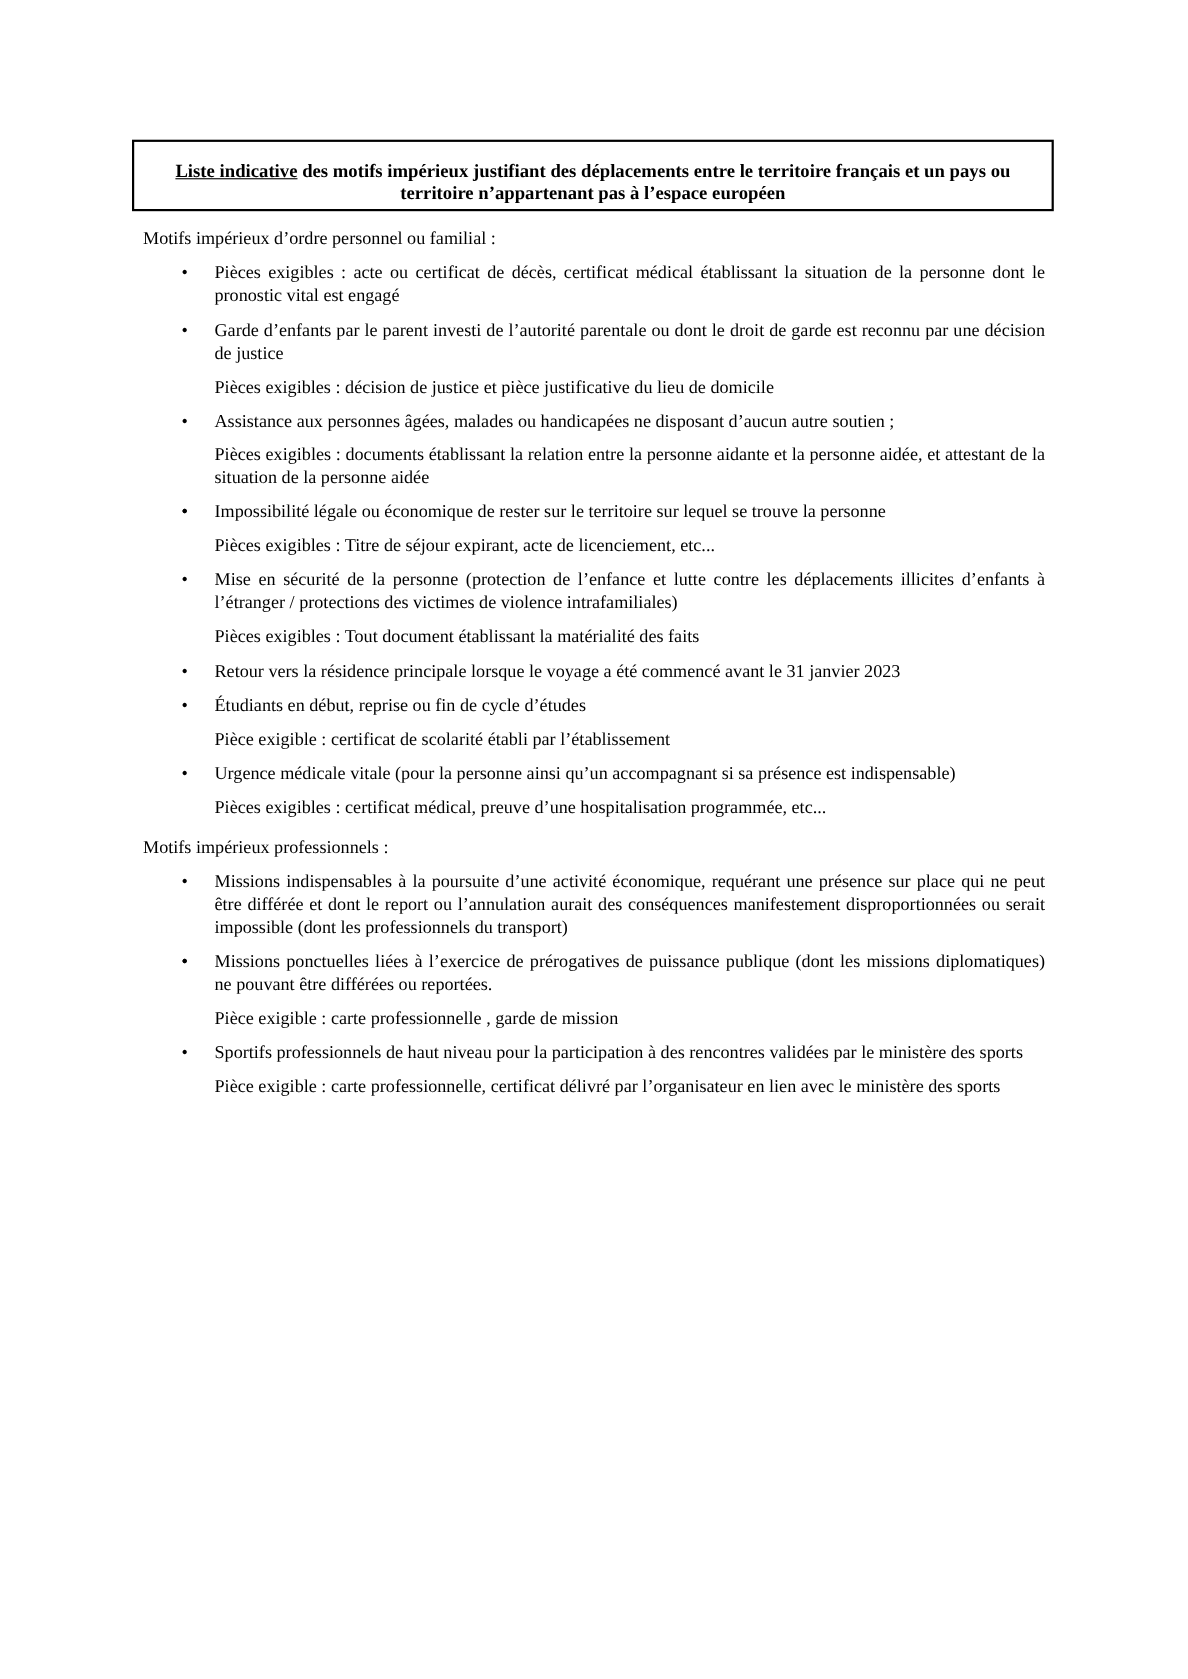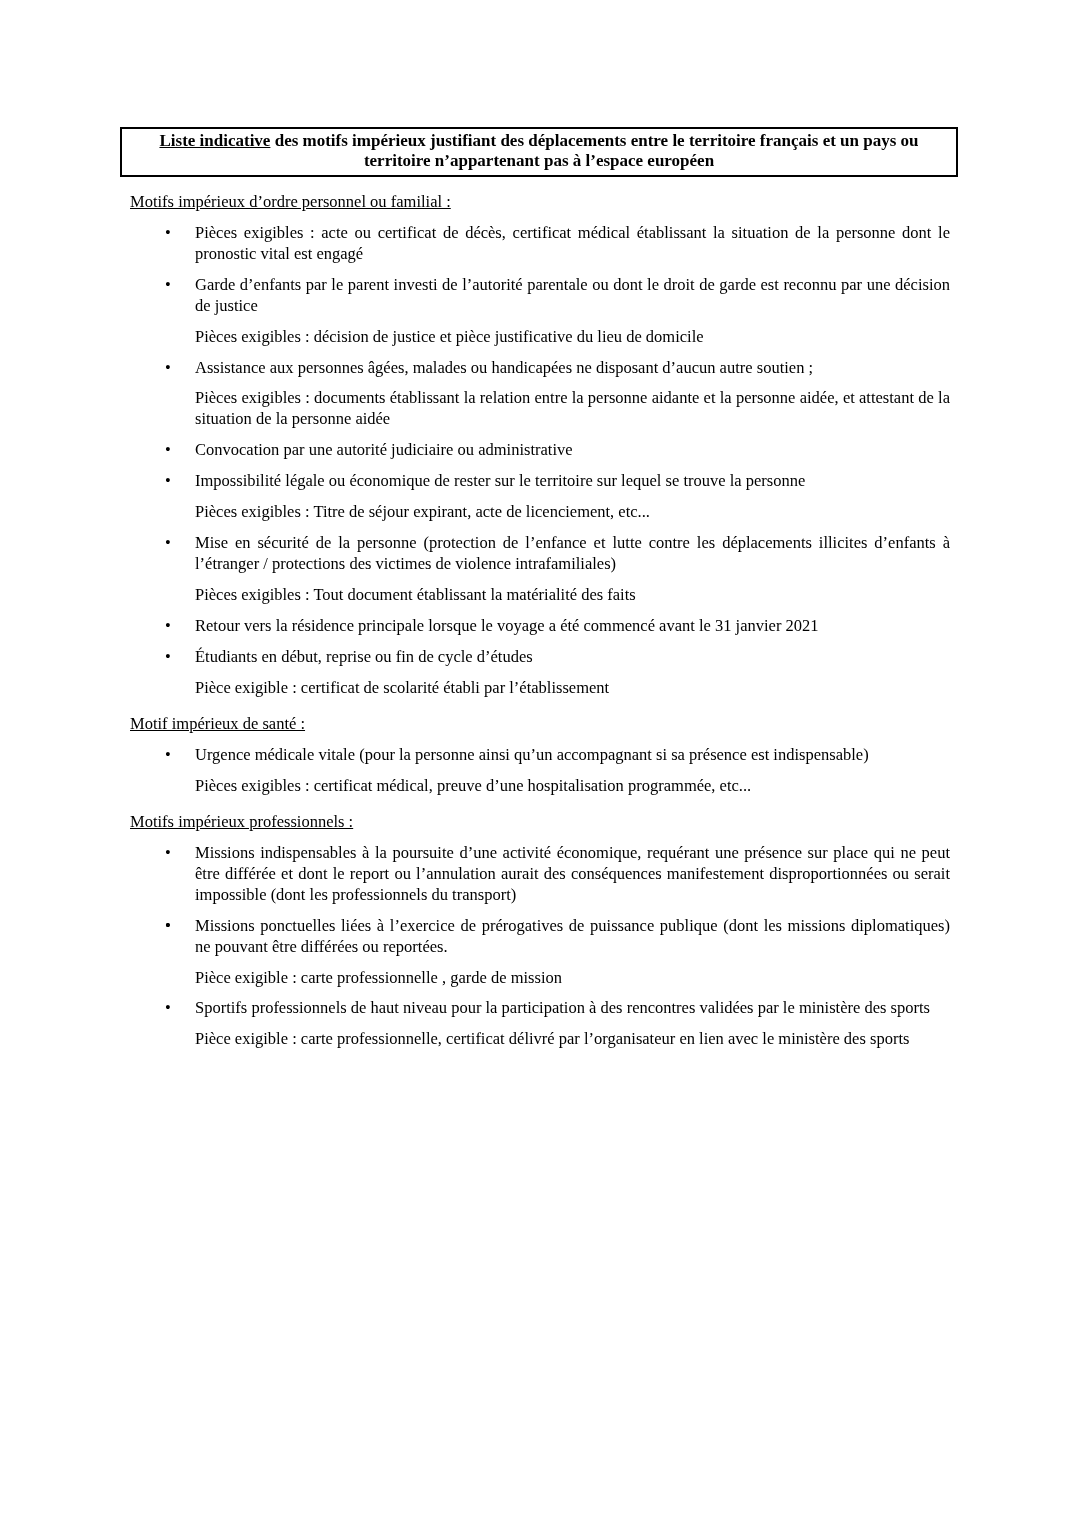--- a/index.html
+++ b/index.html
@@ -22,26 +22,25 @@
     width: 838px;
     font-size: 16.5px;
     line-height: 1.27;
   }
   .title-box {
     border: 2px solid #000000;
     text-align: center;
     font-weight: bold;
     font-size: 17px;
     line-height: 1.2;
-    padding: 2px 10px 3px 10px;
+    padding: 17px 10px 3px 10px;
     box-sizing: border-box;
   }
   .title-box .u { text-decoration: underline; }
   .section-heading {
-    text-decoration: underline;
     margin: 15px 0 0 10px;
   }
   .item {
     position: relative;
     margin-top: 10px;
     padding-left: 75px;
     padding-right: 8px;
     text-align: justify;
   }
   .item .dot {
@@ -81,49 +80,47 @@
       <div class="pieces">Pièces exigibles : décision de justice et pièce justificative du lieu de domicile</div>
 
       <div class="item">
         <span class="dot">•</span>
         <span>Assistance aux personnes âgées, malades ou handicapées ne disposant d’aucun autre soutien ;</span>
       </div>
       <div class="pieces">Pièces exigibles : documents établissant la relation entre la personne aidante et la personne aidée, et attestant de la situation de la personne aidée</div>
 
       <div class="item">
         <span class="dot">•</span>
-        <span>Convocation par une autorité judiciaire ou administrative</span>
       </div>
 
       <div class="item">
         <span class="dot">•</span>
         <span>Impossibilité légale ou économique de rester sur le territoire sur lequel se trouve la personne</span>
       </div>
       <div class="pieces">Pièces exigibles : Titre de séjour expirant, acte de licenciement, etc...</div>
 
       <div class="item">
         <span class="dot">•</span>
         <span>Mise en sécurité de la personne  (protection de l’enfance et lutte contre les déplacements illicites d’enfants à l’étranger / protections des victimes de violence intrafamiliales)</span>
       </div>
       <div class="pieces">Pièces exigibles : Tout document établissant la matérialité des faits</div>
 
       <div class="item">
         <span class="dot">•</span>
-        <span>Retour vers la résidence principale lorsque le voyage a été commencé avant le 31 janvier 2021</span>
+        <span>Retour vers la résidence principale lorsque le voyage a été commencé avant le 31 janvier 2023</span>
       </div>
 
       <div class="item">
         <span class="dot">•</span>
         <span>Étudiants en début, reprise ou fin de cycle d’études</span>
       </div>
       <div class="pieces">Pièce exigible : certificat de scolarité établi par l’établissement</div>
     </div>
 
     <div>
-      <div class="section-heading">Motif impérieux de santé :</div>
 
       <div class="item">
         <span class="dot">•</span>
         <span>Urgence médicale vitale (pour la personne ainsi qu’un accompagnant si sa présence est indispensable)</span>
       </div>
       <div class="pieces">Pièces exigibles : certificat médical, preuve d’une hospitalisation programmée, etc...</div>
     </div>
 
     <div>
       <div class="section-heading">Motifs impérieux professionnels :</div>

